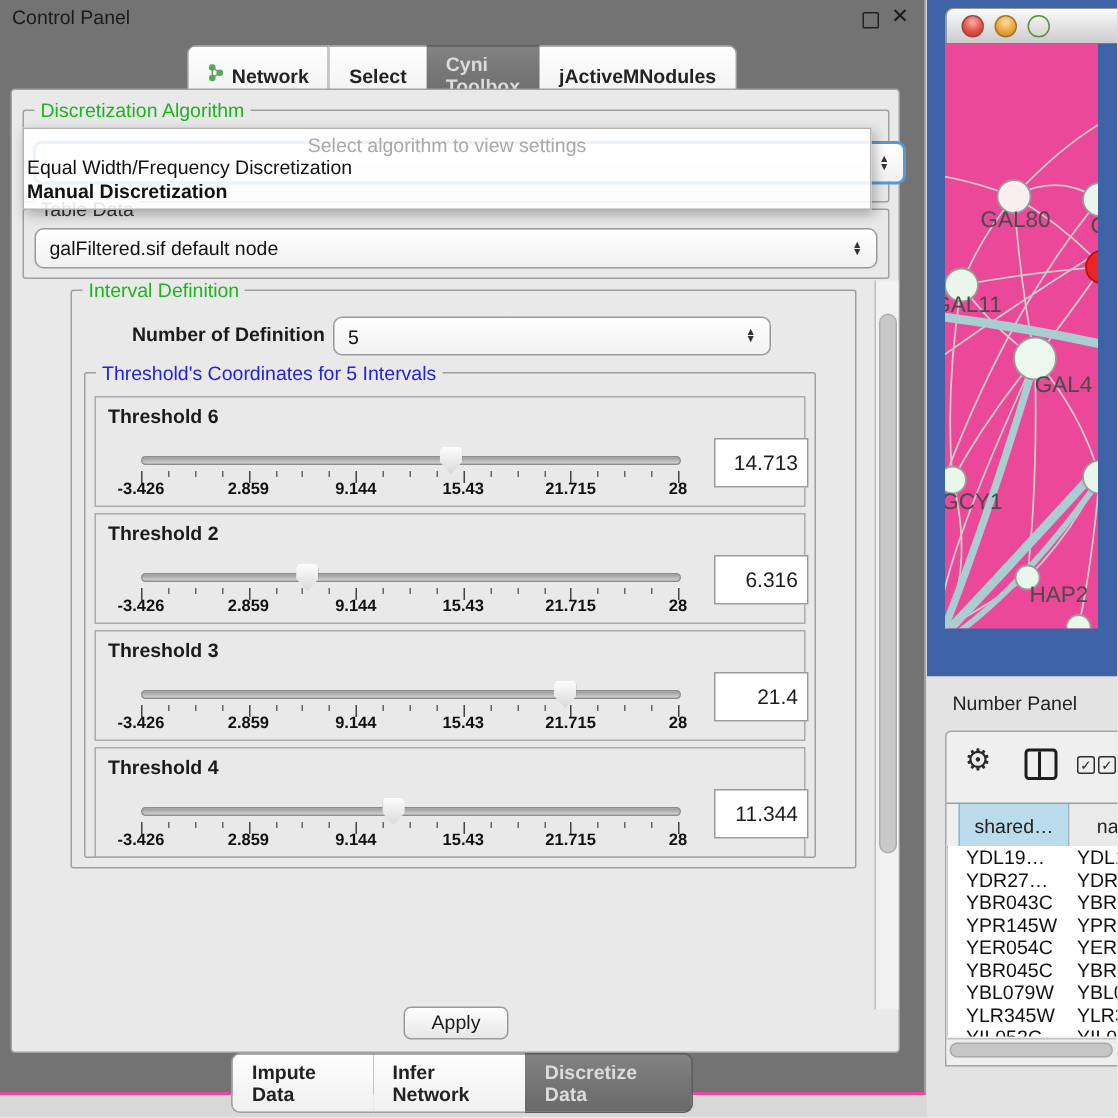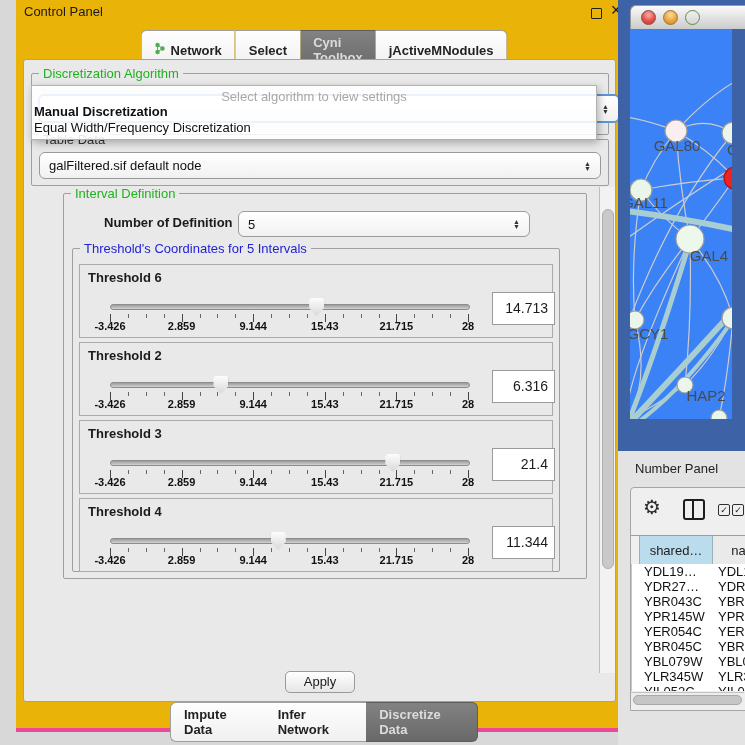--- a/index.html
+++ b/index.html
@@ -1,20 +1,20 @@
 <!DOCTYPE html>
 <html><head>
 <meta charset="utf-8">
 <style>
   html,body{margin:0;padding:0;}
   #root{position:relative;width:745px;height:745px;background:#d8d8d8;overflow:hidden;
         font-family:"Liberation Sans","DejaVu Sans",sans-serif;font-size:13px;color:#1b1b1b;}
   .abs{position:absolute;}
   
-  .cp{left:16px;top:0;width:616px;height:728px;background:#eab308;border-right:1px solid #9e9e9e;border-bottom:4px solid #ec4899;}
+  .cp{left:0;top:0;width:616px;height:728px;background:#737373;border-right:1px solid #9e9e9e;border-bottom:2px solid #ec4899;}
   .cp-title{left:8px;top:4px;font-size:13px;color:#1a1a1a;}
   .winbtn{top:6px;width:12px;height:12px;line-height:12px;text-align:center;color:#1a1a1a;}
   .float-btn{right:30px;top:8px;width:9px;height:9px;border:1.5px solid #222;border-radius:1px;}
   .close-btn{right:10px;top:4px;font-weight:900;font-size:14px;}
   
   .tabbar{display:flex;}
   .tabbar-top{top:30px;left:50%;transform:translateX(-50%);}
   .tabbar-bottom{top:702px;left:50%;transform:translateX(-50%);}
   .tab{display:flex;align-items:center;gap:5px;padding:4px 13px;font-weight:700;font-size:13px;color:#222;
        background:linear-gradient(#fefefe,#f0f0f0);border-top:1px solid #9f9f9f;border-bottom:1px solid #9f9f9f;}
@@ -62,21 +62,21 @@
        font-size:13px;text-align:center;line-height:19px;}
   
   .netwin{left:618px;top:0;width:127px;height:451px;background:#3d63a6;}
   .net-title{left:12px;top:5px;width:115px;height:24px;background:linear-gradient(#fafafa,#cbcbcb);
              border-top-left-radius:6px;border-top:1px solid #999;border-left:1px solid #999;
              display:flex;align-items:center;gap:7px;padding-left:10px;box-sizing:border-box;}
   .light{width:13px;height:13px;border-radius:50%;}
   .light.red{background:radial-gradient(circle at 50% 30%,#f4a29b 10%,#e0514a 55%,#b93832);border:1px solid #99453e;}
   .light.yellow{background:radial-gradient(circle at 50% 30%,#f8d491 10%,#e8a63c 55%,#c4832a);border:1px solid #a3732e;}
   .light.green{background:radial-gradient(circle at 50% 30%,#c6e9ad 10%,#8bc965 55%,#64a443;);border:1px solid #5f8f3e;}
-  .net-canvas{left:12px;top:29px;width:102px;height:390px;background:#3b82f6;overflow:hidden;}
+  .net-canvas{left:12px;top:29px;width:102px;height:390px;background:#ec4899;overflow:hidden;}
   svg text{font-family:"Liberation Sans","DejaVu Sans",sans-serif;font-size:15px;fill:#4a4a4a;}
   
   .tp-area{left:618px;top:451px;width:127px;height:294px;background:#e3e3e3;}
   .tp-title{left:635px;top:461px;font-size:13px;color:#222;}
   .tp-box{left:630px;top:487px;width:115px;height:222px;background:#efefef;border:1px solid #a5a5a5;border-top-left-radius:4px;}
   .gear{left:12px;top:5px;font-size:20px;color:#2b2b2b;line-height:28px;}
   .colicon{left:52px;top:11px;width:18px;height:17px;border:2px solid #1d1d1d;border-radius:3px;}
   .colicon::after{content:"";position:absolute;left:7px;top:0;width:2px;height:100%;background:#1d1d1d;}
   .chk{top:16px;width:10px;height:10px;border:1.5px solid #2e2e2e;border-radius:2px;font-size:9px;line-height:10px;text-align:center;color:#222;}
   .tp-header{position:absolute;top:47px;left:0;width:200px;height:28px;border-top:1px solid #9e9e9e;border-bottom:1px solid #9e9e9e;display:flex;}
@@ -129,22 +129,22 @@
 
       <div class="group" style="left:7px;top:13px;width:576px;height:60px;">
         <span class="group-label green">Discretization Algorithm</span>
       </div>
       <div class="combo combo-focus" style="left:14px;top:34px;width:560px;height:25px;">
         <span class="stepper">▲<br>▼</span>
       </div>
 
       <div class="abs popup">
         <div class="prompt">Select algorithm to view settings</div>
+        <div class="opt">Equal Width/Frequency Discretization</div>
         <div class="opt bold">Manual Discretization</div>
-        <div class="opt">Equal Width/Frequency Discretization</div>
       </div>
 
       <div class="group" style="left:7px;top:79px;width:576px;height:45px;">
         <span class="group-label dark">Table Data</span>
         <div class="combo" style="left:7px;top:12px;width:542px;height:25px;">
           <span>galFiltered.sif default node</span>
           <span class="stepper">▲<br>▼</span>
         </div>
       </div>
 

